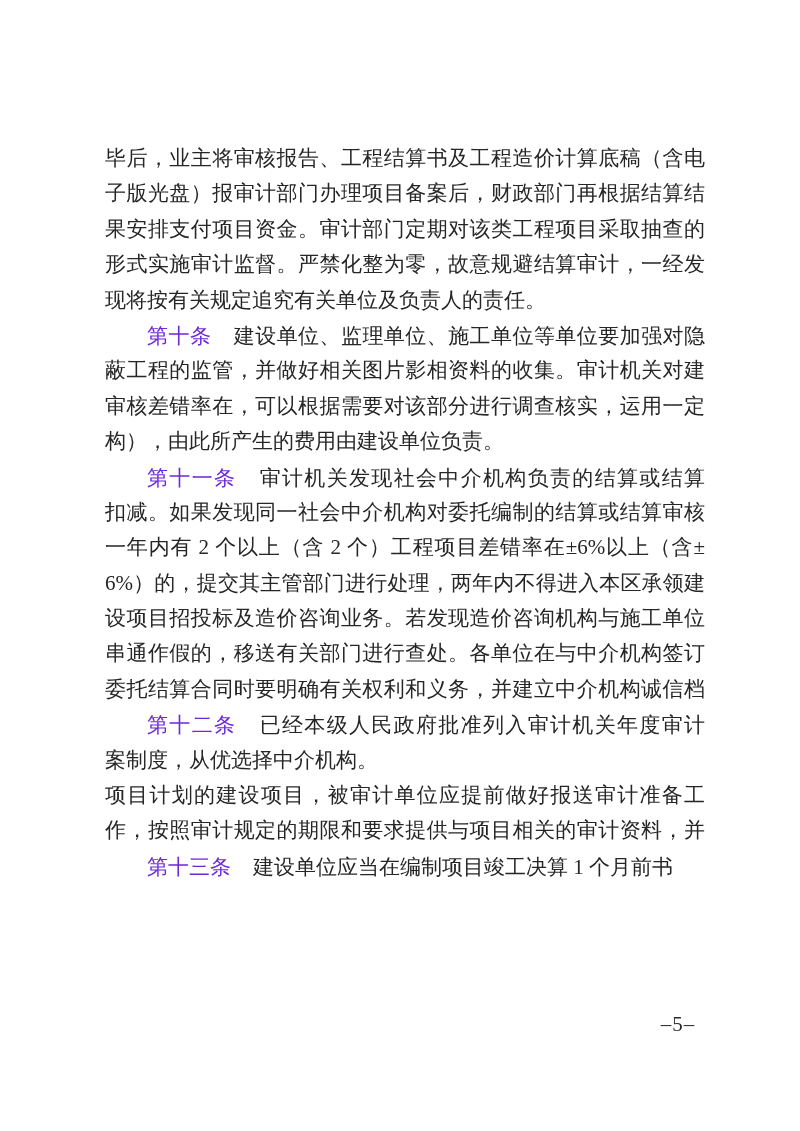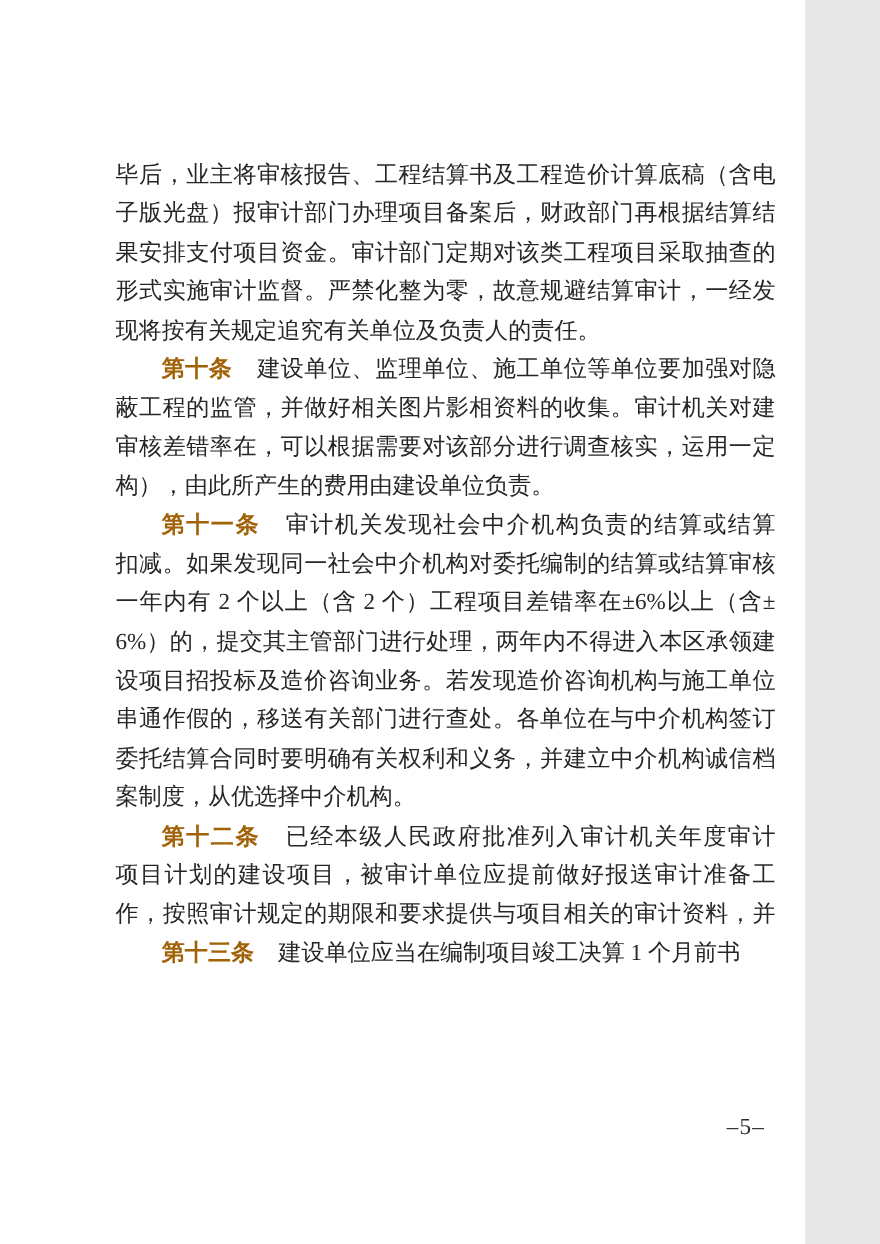--- a/index.html
+++ b/index.html
@@ -2,21 +2,21 @@
 <html><head>
 <meta charset="utf-8">
 <style>
   html, body {
     margin: 0;
     padding: 0;
     background: #e8e8e8;
   }
   .page {
     position: relative;
-    width: 732px;
+    width: 800px;
     height: 1131px;
     background: #ffffff;
     overflow: hidden;
     font-family: "Liberation Serif", "DejaVu Serif", serif;
   }
   .content {
     position: absolute;
     left: 105px;
     top: 141px;
     width: 600px;
@@ -33,22 +33,22 @@
     white-space: normal;
   }
   .line.last {
     text-align-last: left;
   }
   .line.indent {
     padding-left: 42px;
     width: 558px;
   }
   .heading {
-    font-weight: bold;
-    color: #a16207;
+    font-weight: normal;
+    color: #6d28d9;
     font-family: "Liberation Sans", "DejaVu Sans", sans-serif;
   }
   .hgap {
     display: inline-block;
     width: 22px;
   }
   .page-number {
     position: absolute;
     left: 638px;
     top: 1009px;
@@ -74,20 +74,20 @@
       <div class="line">蔽工程的监管，并做好相关图片影相资料的收集。审计机关对建</div>
       <div class="line">审核差错率在，可以根据需要对该部分进行调查核实，运用一定</div>
       <div class="line last">构），由此所产生的费用由建设单位负责。</div>
       <div class="line indent"><b class="heading">第十一条</b><span class="hgap"></span><span>审计机关发现社会中介机构负责的结算或结算</span></div>
       <div class="line">扣减。如果发现同一社会中介机构对委托编制的结算或结算审核</div>
       <div class="line">一年内有 2 个以上（含 2 个）工程项目差错率在±6%以上（含±</div>
       <div class="line">6%）的，提交其主管部门进行处理，两年内不得进入本区承领建</div>
       <div class="line">设项目招投标及造价咨询业务。若发现造价咨询机构与施工单位</div>
       <div class="line">串通作假的，移送有关部门进行查处。各单位在与中介机构签订</div>
       <div class="line">委托结算合同时要明确有关权利和义务，并建立中介机构诚信档</div>
+      <div class="line indent"><b class="heading">第十二条</b><span class="hgap"></span><span>已经本级人民政府批准列入审计机关年度审计</span></div>
       <div class="line last">案制度，从优选择中介机构。</div>
-      <div class="line indent"><b class="heading">第十二条</b><span class="hgap"></span><span>已经本级人民政府批准列入审计机关年度审计</span></div>
       <div class="line">项目计划的建设项目，被审计单位应提前做好报送审计准备工</div>
       <div class="line">作，按照审计规定的期限和要求提供与项目相关的审计资料，并</div>
       <div class="line last indent"><b class="heading">第十三条</b><span class="hgap"></span><span>建设单位应当在编制项目竣工决算 1 个月前书</span></div>
     </div>
   <div class="page-number">–5–</div>
 </div>
 
 </body></html>

